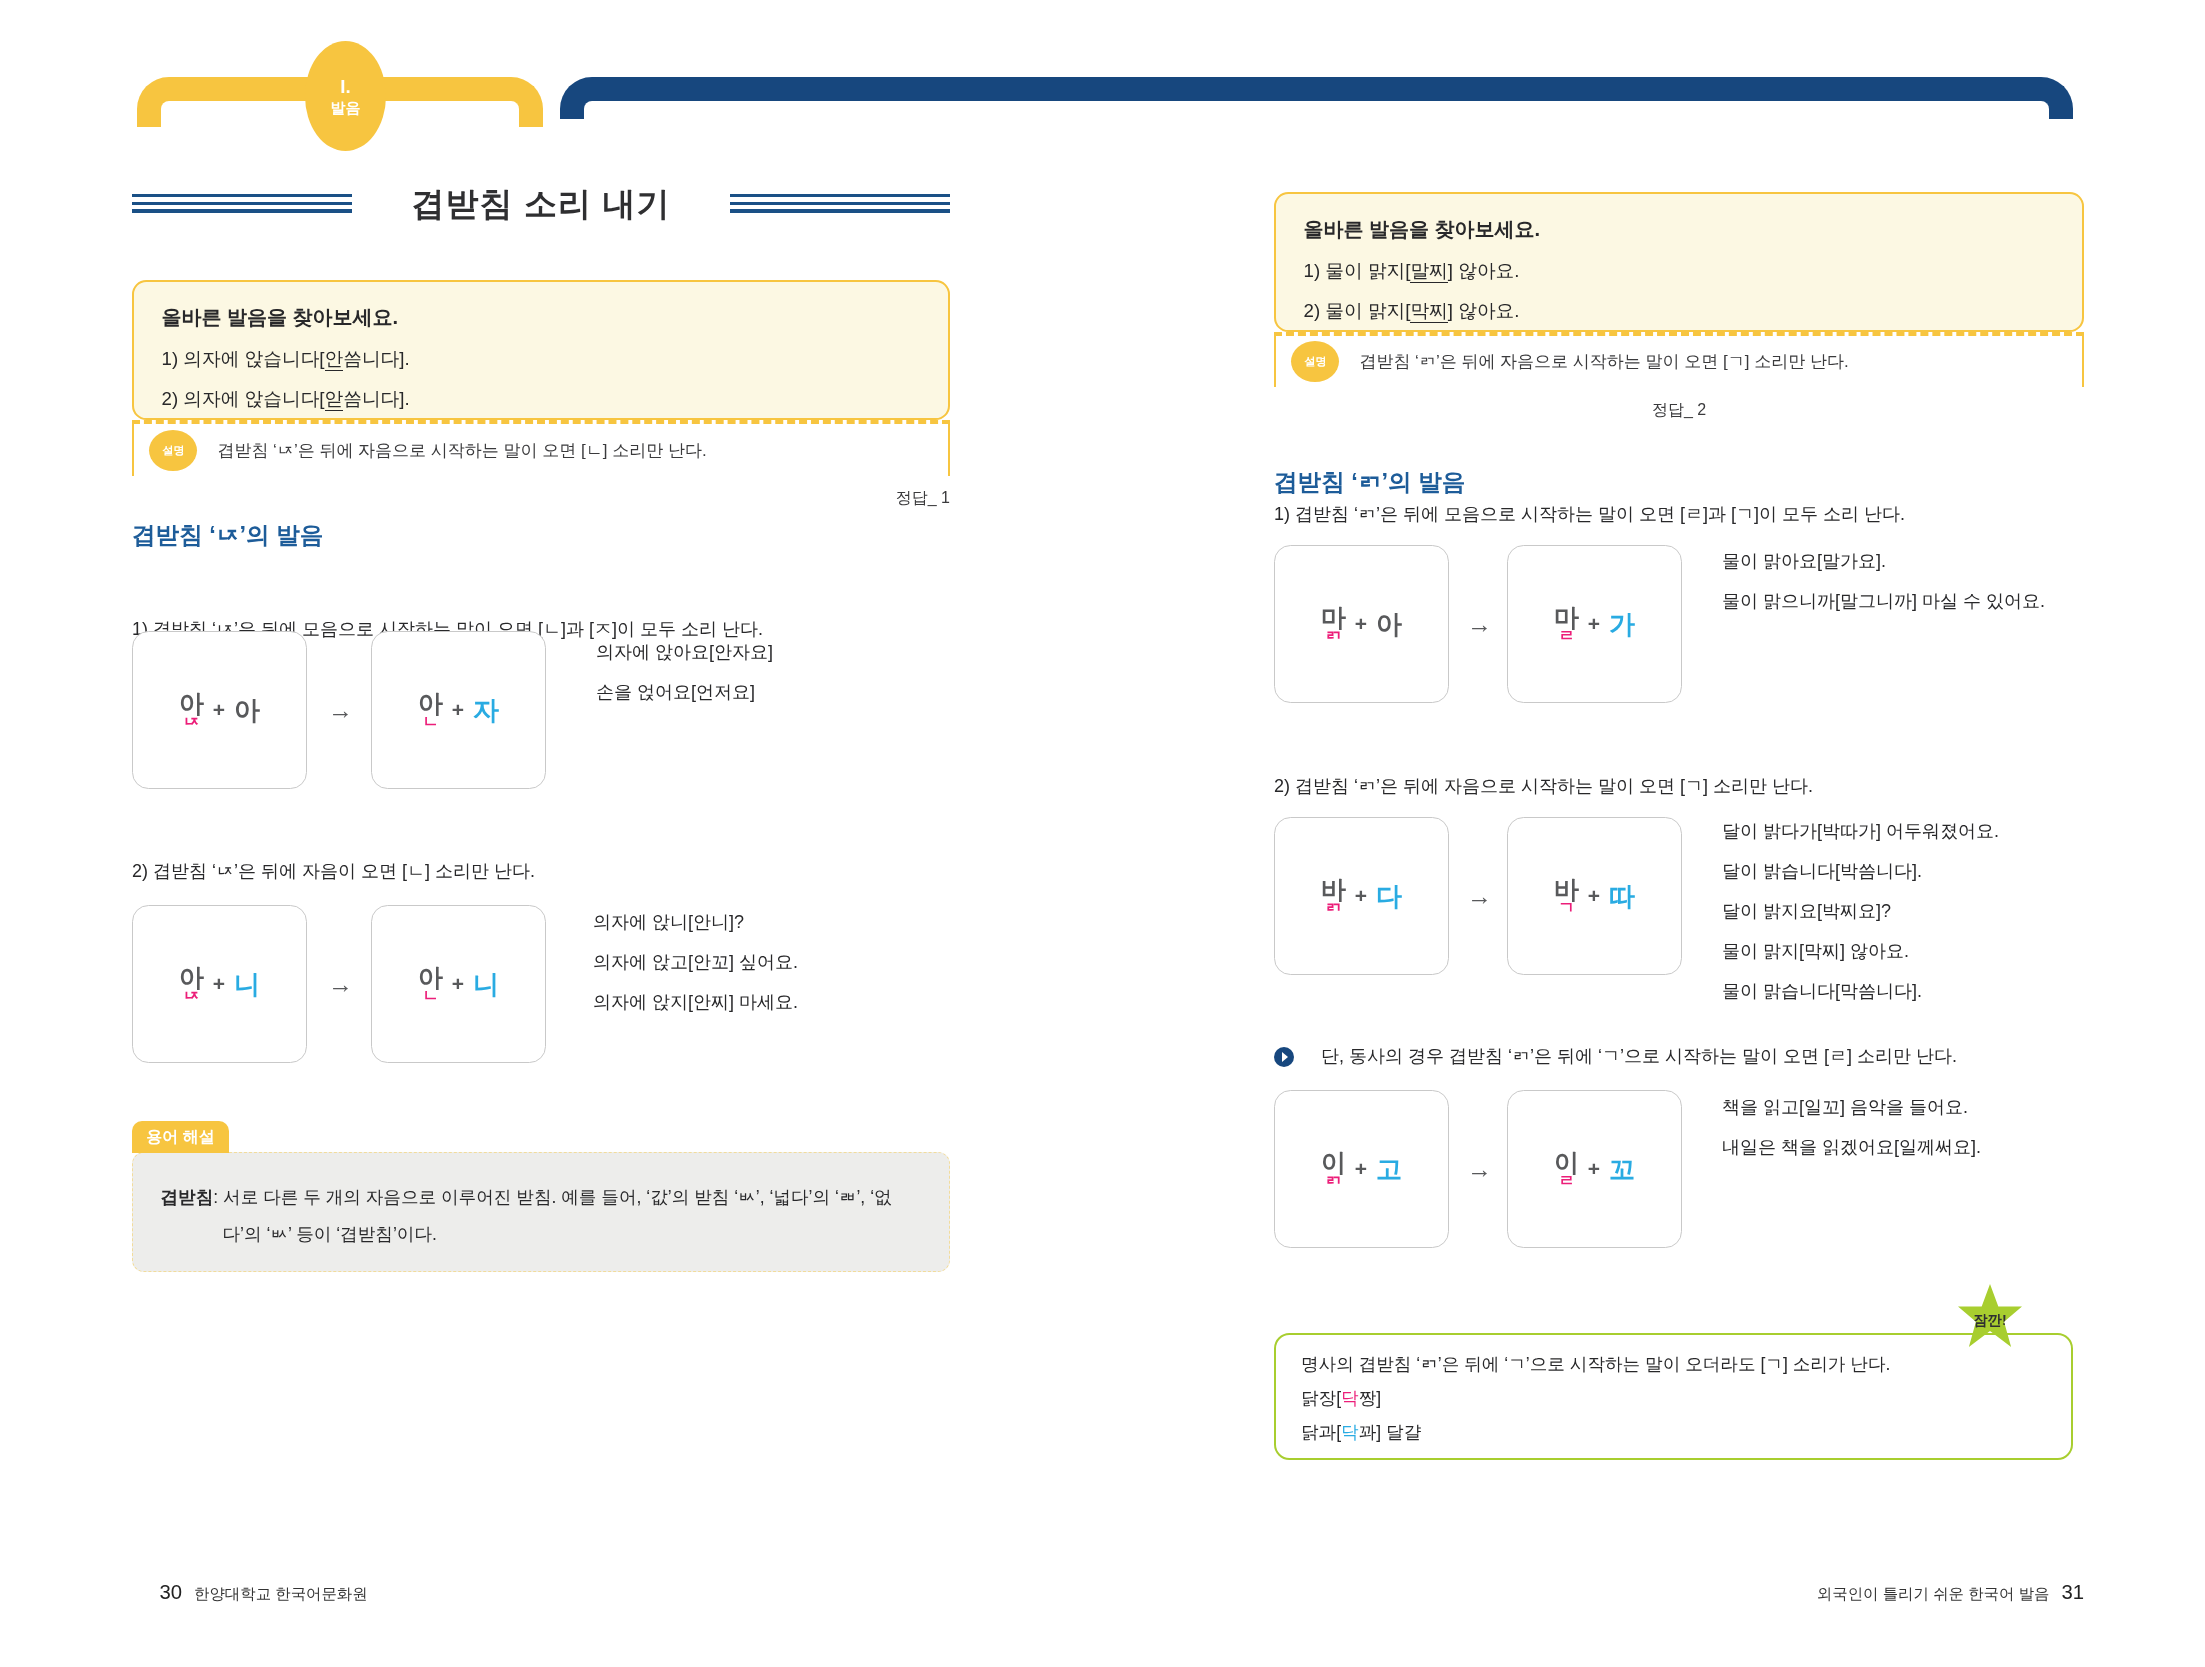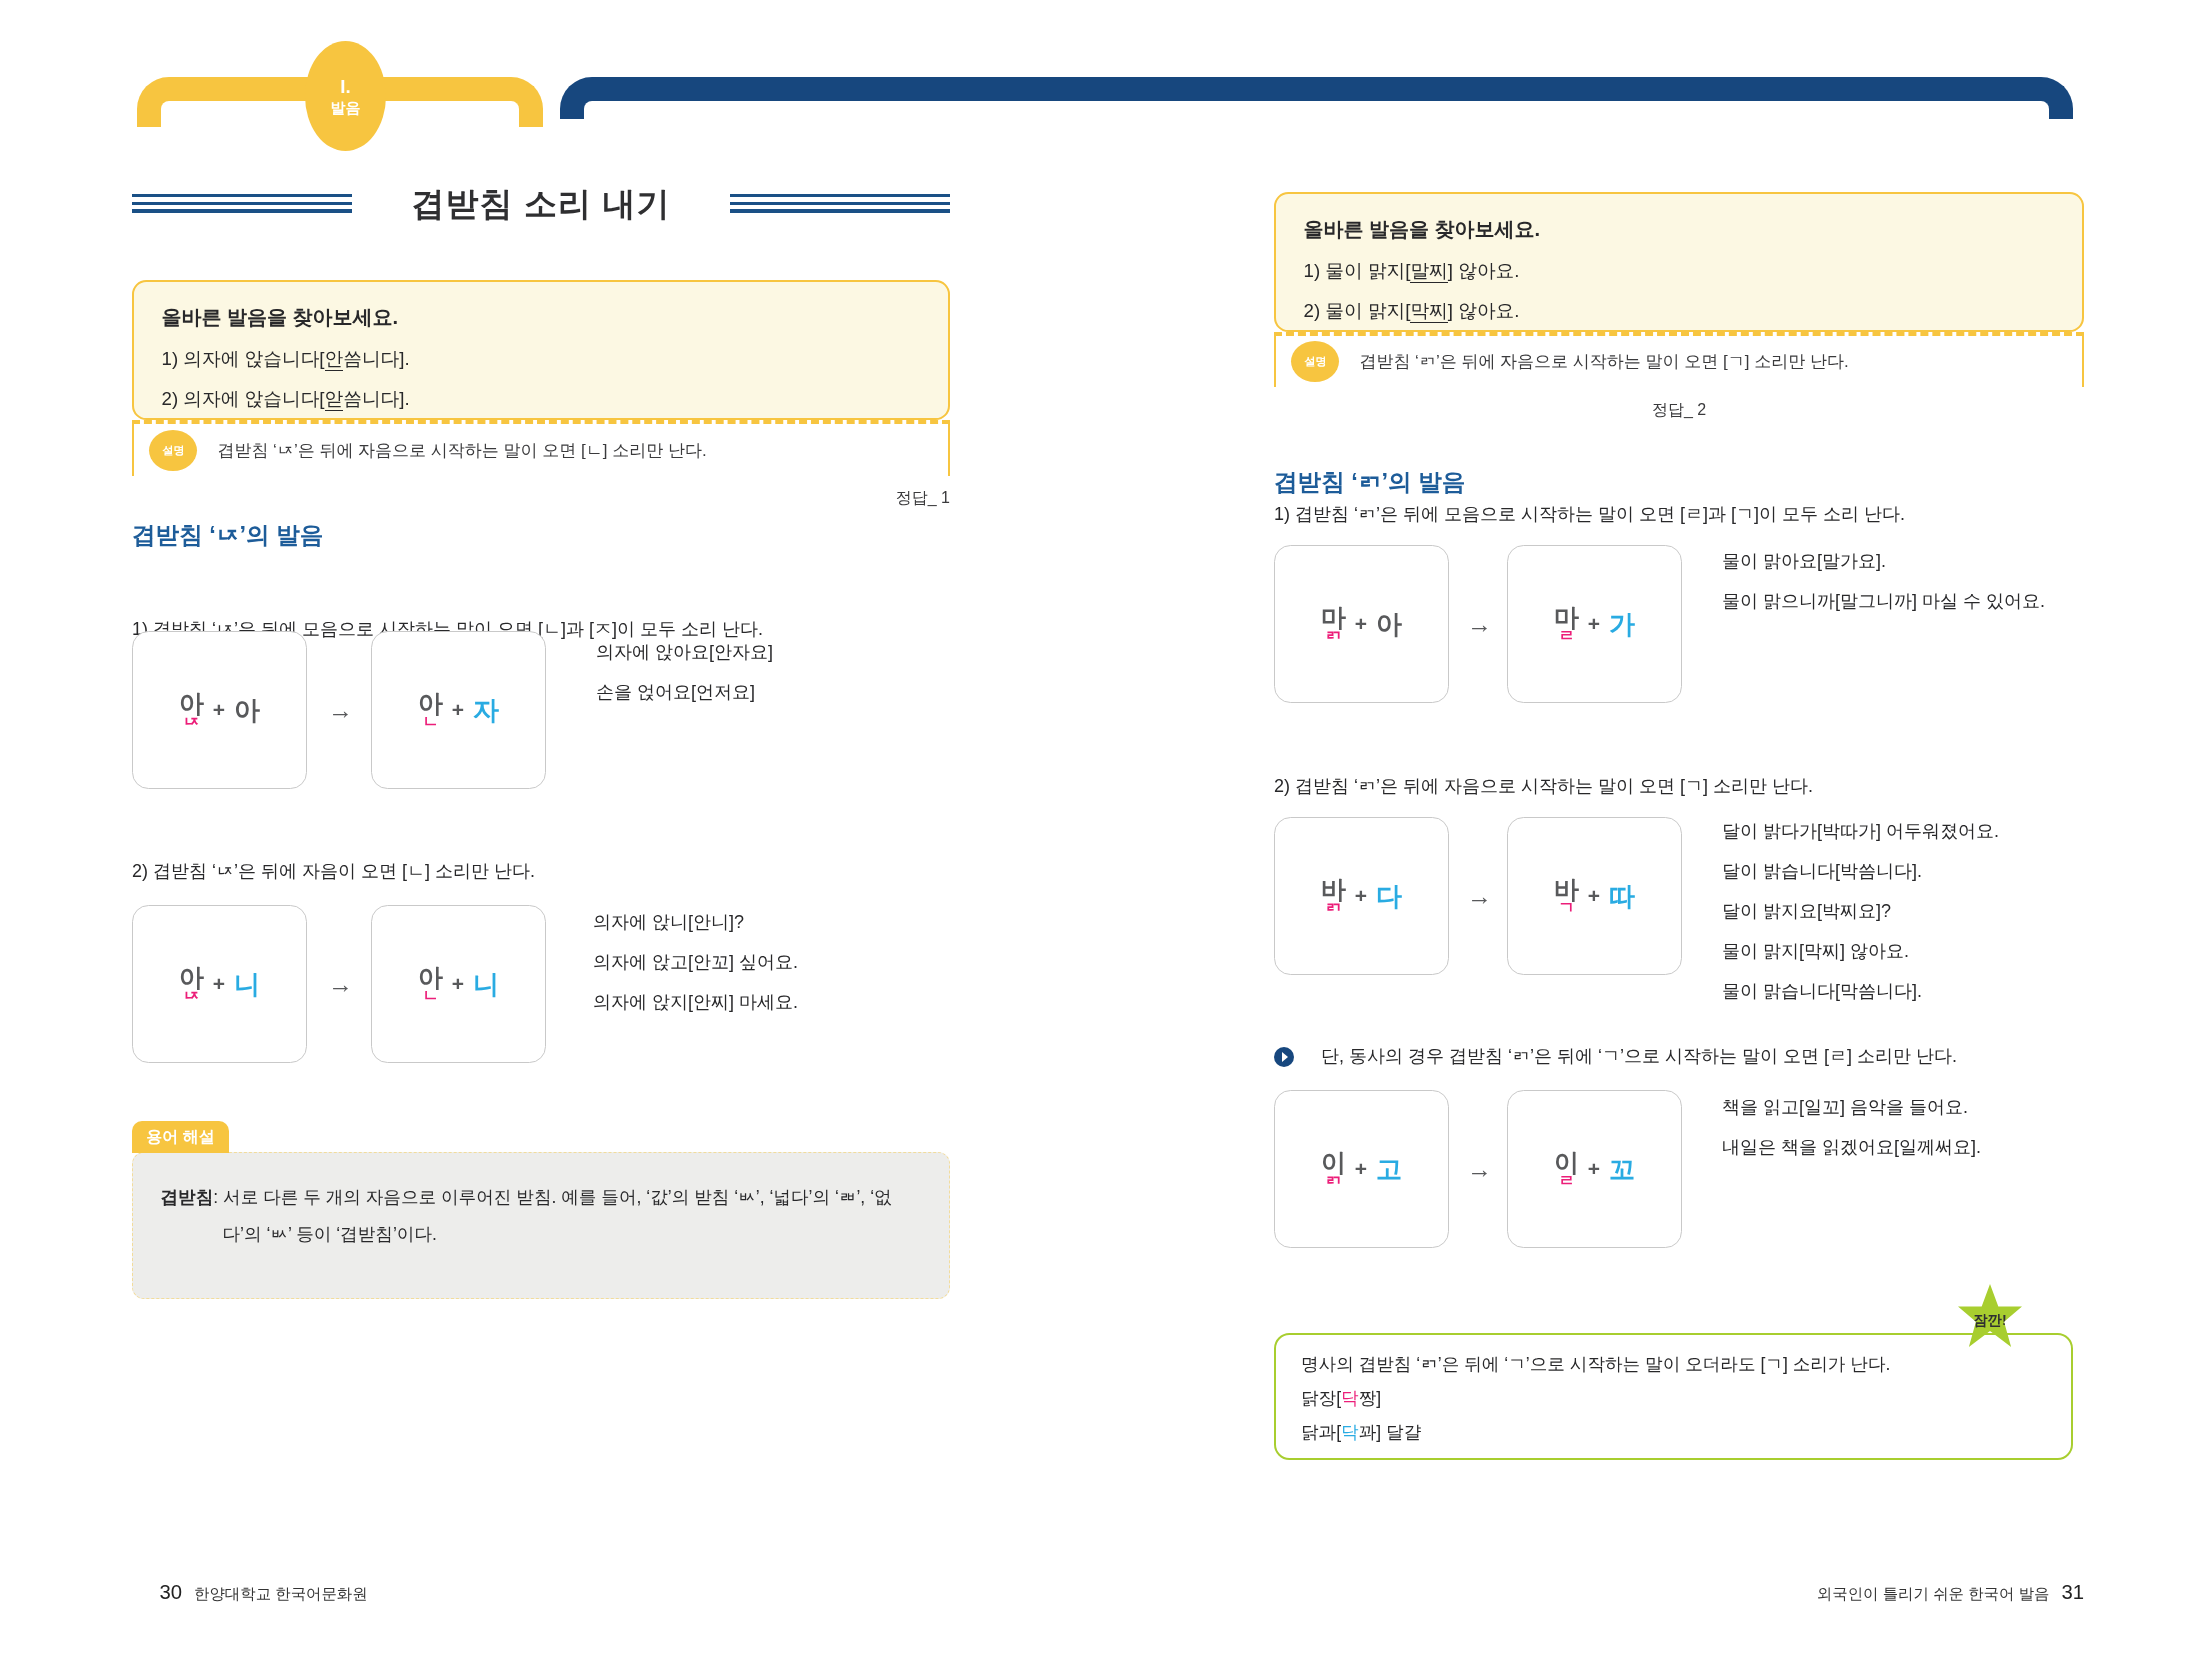--- a/index.html
+++ b/index.html
@@ -183,21 +183,21 @@
         </div>
       </div>
       <div class="sents" style="left:461px;padding-top:6.6px;">
         <div>의자에 앉니[안니]?</div>
         <div>의자에 앉고[안꼬] 싶어요.</div>
         <div>의자에 앉지[안찌] 마세요.</div>
       </div>
     </div>
 
     <div class="abs glossary-tab" style="top:1121px;left:0;">용어 해설</div>
-    <div class="abs glossary-box" style="top:1152px;height:147px;">
+    <div class="abs glossary-box" style="top:1152px;height:120px;">
       <p><b>겹받침</b><span>: 서로 다른 두 개의 자음으로 이루어진 받침. 예를 들어, ‘값’의 받침 ‘ㅄ’, ‘넓다’의 ‘ㄼ’, ‘없다’의 ‘ㅄ’ 등이 ‘겹받침’이다.</span></p>
     </div>
 
     <div class="abs footer" style="top:1581px;left:27.5px;">
       <span class="pnum">30</span>
       <span>한양대학교 한국어문화원</span>
     </div>
   </div>
 
   <div id="right-page" class="page">

